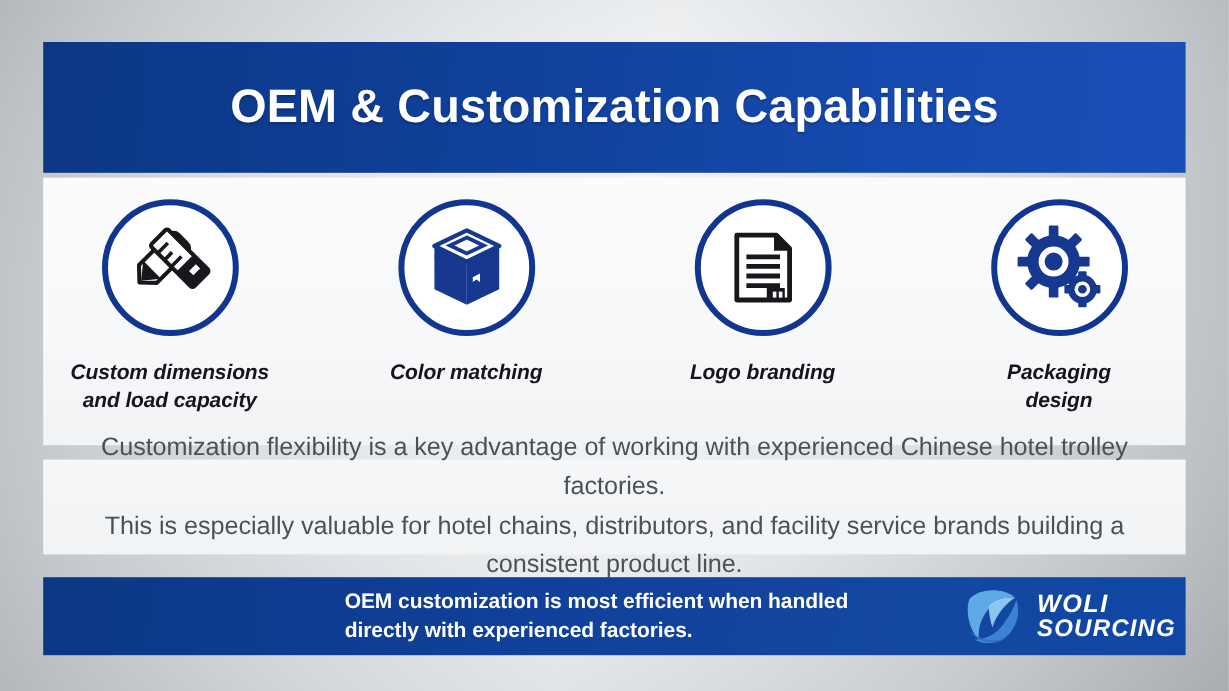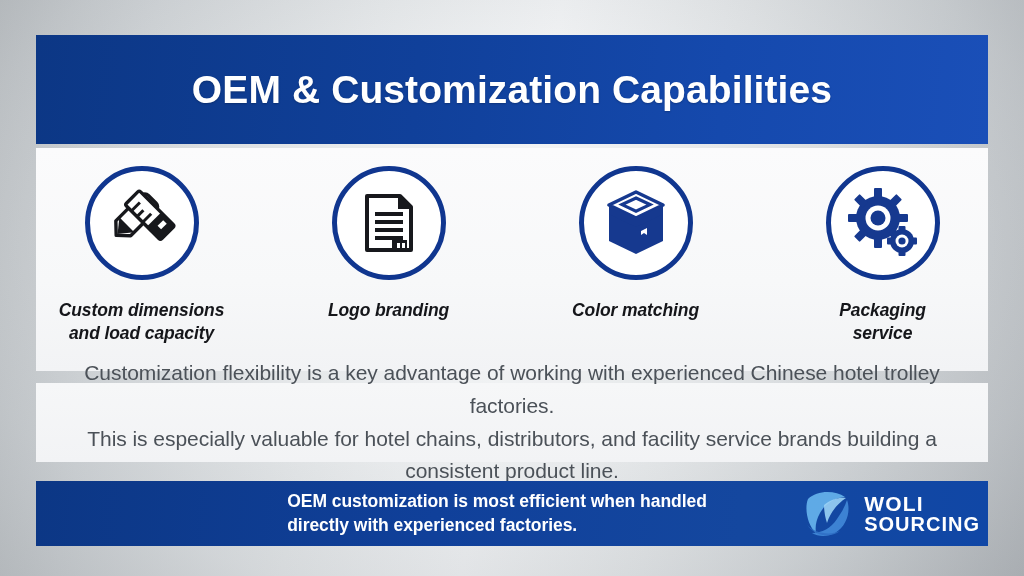--- a/index.html
+++ b/index.html
@@ -172,20 +172,21 @@
     transform: translateY(-50%);
     display: flex;
     align-items: center;
     gap: 7px;
   }
   .logo-mark { width: 56px; height: 50px; display: block; }
   .logo-words {
     display: flex;
     flex-direction: column;
     line-height: 1.0;
+    font-style: italic;
   }
   .logo-words .w1 {
     color: #ffffff;
     font-size: 21px;
     font-weight: bold;
     letter-spacing: 1.2px;
   }
   .logo-words .w2 {
     color: #ffffff;
     font-size: 20px;
@@ -224,20 +225,41 @@
                 <line x1="38" y1="29" x2="47" y2="29" stroke="#17181c" stroke-width="3"></line>
                 <line x1="38" y1="37" x2="50" y2="37" stroke="#17181c" stroke-width="3"></line>
                 <rect x="38" y="43" width="20" height="19" fill="#17181c"></rect>
                 <rect x="46" y="50" width="8" height="5" fill="#ffffff"></rect>
               </g>
             </svg>
           </span>
         </div>
         <div class="feature-label">Custom dimensions
 and load capacity</div>
+      </div>
+
+      <div class="feature">
+        <div class="icon-circle">
+          <span>
+            <svg width="74" height="74" viewBox="0 0 74 74">
+
+              <path d="M10 27 l27 13 v28 l-27 -13 z" fill="#16398f"></path>
+              <path d="M64 27 l-27 13 v28 l27 -13 z" fill="#16398f"></path>
+
+              <path d="M37 6 l27 13 -27 13 -27 -13 z" fill="#ffffff" stroke="#16398f" stroke-width="3.6" stroke-linejoin="round"></path>
+              <path d="M37 12 l14 6.6 -14 6.6 -14 -6.6 z" fill="none" stroke="#16398f" stroke-width="3.2"></path>
+
+              <path d="M10 19 l27 13 v9 l-27 -13 z" fill="#16398f"></path>
+              <path d="M64 19 l-27 13 v9 l27 -13 z" fill="#16398f"></path>
+
+              <path d="M42 45 l6 -3 v7 l-3 -2 -3 2 z" fill="#ffffff"></path>
+            </svg>
+          </span>
+        </div>
+        <div class="feature-label">Color matching</div>
       </div>
 
       <div class="feature">
         <div class="icon-circle">
           <span>
             <svg width="70" height="70" viewBox="0 0 70 70">
               <path d="M13 8 h33 l11 11 v43 h-44 z" fill="#ffffff" stroke="#17181c" stroke-width="4" stroke-linejoin="round"></path>
               <path d="M44 8 h2 l11 11 v2 h-13 z" fill="#17181c"></path>
               <line x1="21" y1="26" x2="49" y2="26" stroke="#17181c" stroke-width="4"></line>
               <line x1="21" y1="34" x2="49" y2="34" stroke="#17181c" stroke-width="4"></line>
@@ -245,41 +267,20 @@
               <line x1="21" y1="50" x2="49" y2="50" stroke="#17181c" stroke-width="4"></line>
               <rect x="38" y="52" width="15" height="11" fill="#17181c"></rect>
               <rect x="43" y="55" width="3" height="5" fill="#ffffff"></rect>
               <rect x="48" y="55" width="3" height="5" fill="#ffffff"></rect>
             </svg>
           </span>
         </div>
         <div class="feature-label">Logo branding</div>
       </div>
 
-      <div class="feature">
-        <div class="icon-circle">
-          <span>
-            <svg width="74" height="74" viewBox="0 0 74 74">
-
-              <path d="M10 27 l27 13 v28 l-27 -13 z" fill="#16398f"></path>
-              <path d="M64 27 l-27 13 v28 l27 -13 z" fill="#16398f"></path>
-
-              <path d="M37 6 l27 13 -27 13 -27 -13 z" fill="#ffffff" stroke="#16398f" stroke-width="3.6" stroke-linejoin="round"></path>
-              <path d="M37 12 l14 6.6 -14 6.6 -14 -6.6 z" fill="none" stroke="#16398f" stroke-width="3.2"></path>
-
-              <path d="M10 19 l27 13 v9 l-27 -13 z" fill="#16398f"></path>
-              <path d="M64 19 l-27 13 v9 l27 -13 z" fill="#16398f"></path>
-
-              <path d="M42 45 l6 -3 v7 l-3 -2 -3 2 z" fill="#ffffff"></path>
-            </svg>
-          </span>
-        </div>
-        <div class="feature-label">Color matching</div>
-      </div>
-
 
       <div class="feature">
         <div class="icon-circle">
           <span>
             <svg width="74" height="74" viewBox="0 0 74 74">
 
               <g fill="#16398f">
                 <circle cx="32" cy="32" r="22"></circle>
                 <g>
                   <rect x="28" y="2" width="8" height="12" rx="1"></rect>
@@ -301,21 +302,21 @@
                 <rect x="52.5" y="61" width="7" height="9" rx="1"></rect>
                 <rect x="41" y="51.5" width="9" height="7" rx="1"></rect>
                 <rect x="62" y="51.5" width="9" height="7" rx="1"></rect>
               </g>
               <circle cx="56" cy="55" r="6.5" fill="#ffffff"></circle>
               <circle cx="56" cy="55" r="3.6" fill="#16398f"></circle>
             </svg>
           </span>
         </div>
         <div class="feature-label">Packaging
-service</div>
+design</div>
       </div>
 
     </div>
 
     <div class="body-panel">
       <div class="body-text">Customization flexibility is a key advantage of working with experienced Chinese hotel trolley factories.
 This is especially valuable for hotel chains, distributors, and facility service brands building a consistent product line.</div>
     </div>
 
     <div class="footer">

